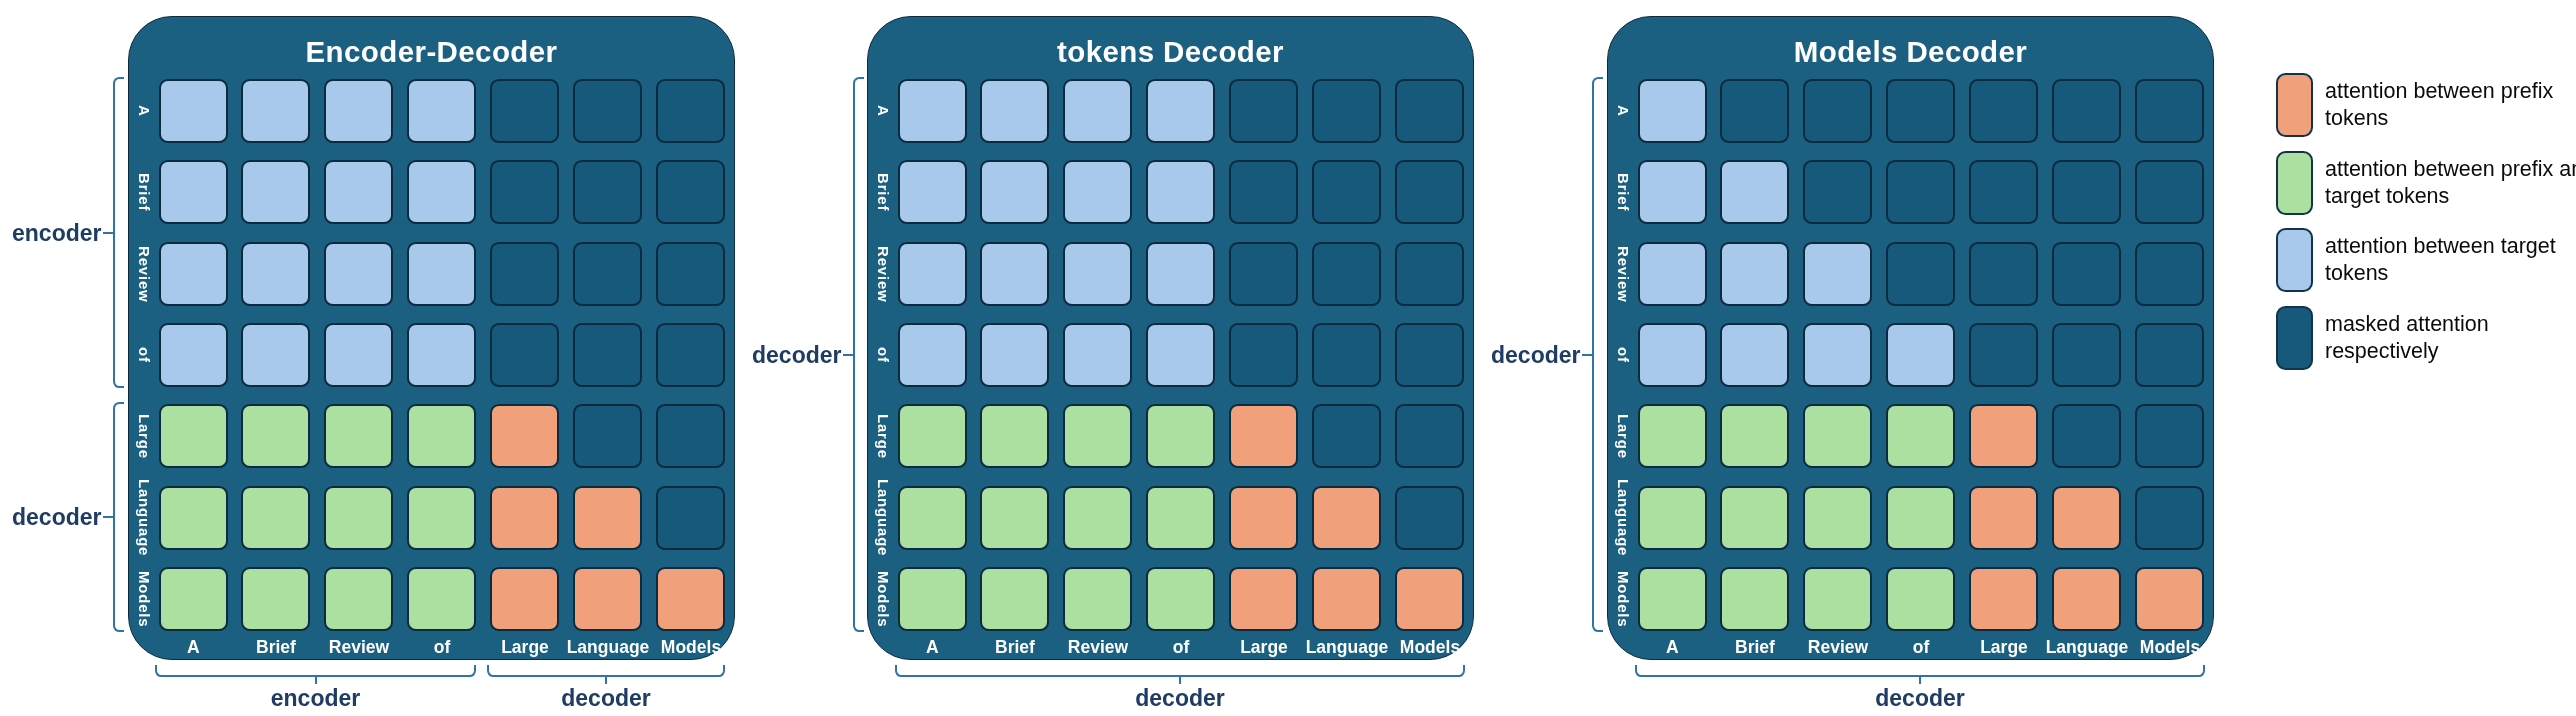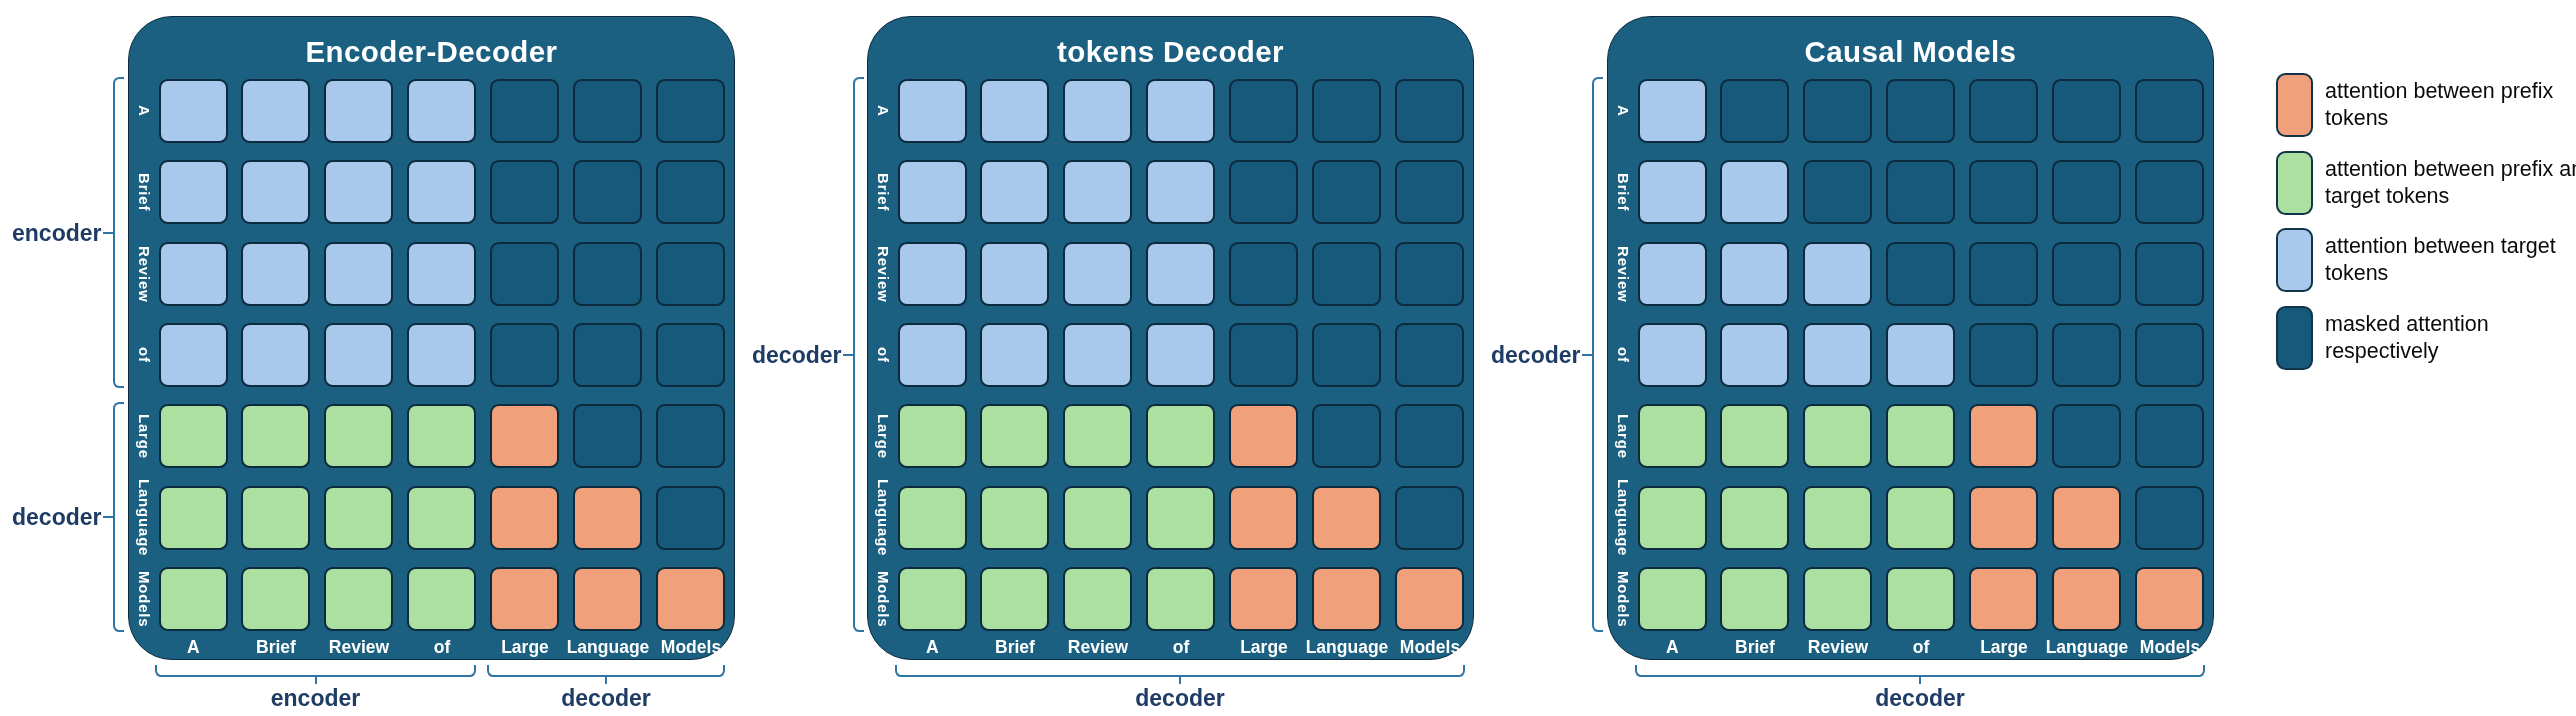--- a/index.html
+++ b/index.html
@@ -373,21 +373,21 @@
         <div class="col-label" style="left: 502px;">Models</div>
       </div>
     </div>
     <div class="v-bracket" style="left: 853px; top: 77px; height: 555px;">
       <div class="bracket-label">decoder</div>
     </div>
     <div class="h-bracket" style="left: 895px; width: 570px; top: 665px;">
       <div class="bracket-label">decoder</div>
     </div>
     <div class="panel" style="left: 1607px;">
-      <div class="panel-title">Causal Models</div>
+      <div class="panel-title">Models Decoder</div>
       <div class="g-row" style="top: 62px;">
         <div class="row-label">A</div>
         <div class="cell" title="attention between target tokens" style="left: 29.5px; background: rgb(169, 201, 236);"></div>
         <div class="cell" title="masked attention" style="left: 112px; background: rgb(22, 89, 122);"></div>
         <div class="cell" title="masked attention" style="left: 195px; background: rgb(22, 89, 122);"></div>
         <div class="cell" title="masked attention" style="left: 278px; background: rgb(22, 89, 122);"></div>
         <div class="cell" title="masked attention" style="left: 361px; background: rgb(22, 89, 122);"></div>
         <div class="cell" title="masked attention" style="left: 444px; background: rgb(22, 89, 122);"></div>
         <div class="cell" title="masked attention" style="left: 527px; background: rgb(22, 89, 122);"></div>
       </div>

